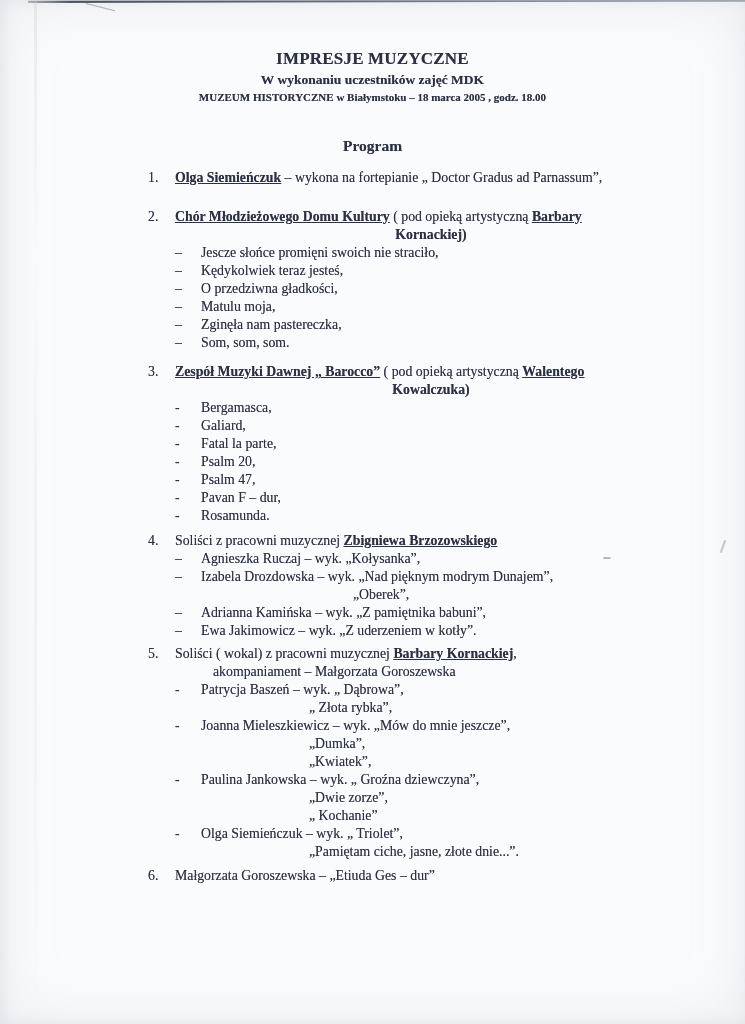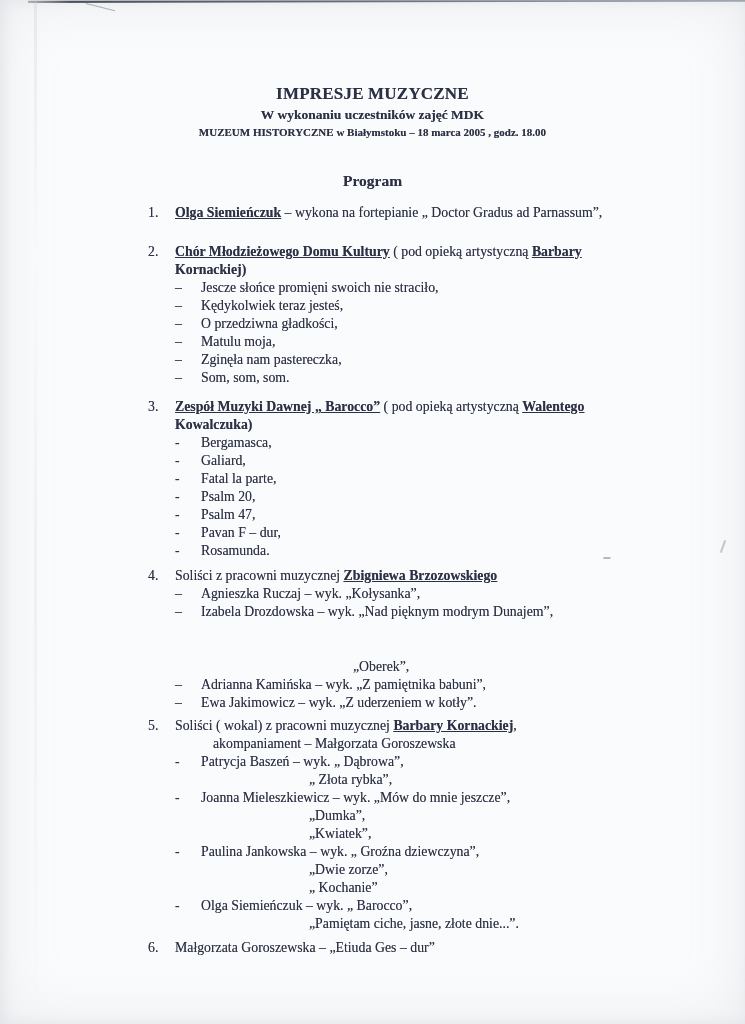--- a/index.html
+++ b/index.html
@@ -20,48 +20,48 @@
     clip-path:polygon(0 25%,100% 0,100% 55%,0 100%);opacity:.92;}
   .scan-hair{position:absolute;top:3px;left:86px;width:30px;height:1px;background:#868d98;
     transform:rotate(14deg);transform-origin:0 0;opacity:.65;}
   .edge-streak{position:absolute;left:34px;top:0;bottom:0;width:3px;opacity:.30;
     background:linear-gradient(#c2c7ce 0%,transparent 25%,#d5dae0 55%,transparent 100%);}
   .speck-a{position:absolute;left:602px;top:557px;width:7px;height:5px;
     border-top:2px solid rgba(110,118,140,.5);transform:skewX(-30deg);}
   .speck-b{position:absolute;left:722px;top:540px;width:2px;height:13px;
     background:rgba(130,138,155,.45);transform:rotate(20deg);}
   
-  header{padding-top:84px;text-align:center;}
+  header{padding-top:49px;text-align:center;}
   .title{font-size:17px;font-weight:bold;letter-spacing:.2px;}
   .subtitle{font-size:13.5px;font-weight:bold;margin-top:3px;}
   .venue{font-size:11px;font-weight:bold;margin-top:3px;}
   .program{font-size:15.5px;font-weight:bold;margin-top:34px;}
   
   .list{margin:0 0 0 148px;width:570px;font-size:13.8px;line-height:18px;}
   .item{display:flex;}
   .it1{margin-top:14px;}
   .it2{margin-top:21px;}
   .it3{margin-top:11px;}
   .it4{margin-top:7px;}
   .it5{margin-top:5px;}
   .it6{margin-top:6px;}
   .num{flex:none;width:27px;}
   .itext{width:512px;}
   .b{font-weight:bold;text-decoration:underline;}
-  .center2{text-align:left;font-weight:bold;}
+  .center2{text-align:center;font-weight:bold;}
   ul.sub{list-style:none;margin:0;padding:0;}
   .sub li{display:flex;}
   .dash{flex:none;width:26px;}
   .ptext{flex:1;}
   .s2{margin:2px 0 0 10px;}
   .s3{margin:2px 0 0 75px;}
   .s4{margin:2px 0 0 15px;}
   .s5{margin:1px 0 0 80px;}
   .sh5{margin-left:38px;font-family:Liberation Serif, serif;}
-  .it4 .cont{margin-left:152px;margin-top:37px;}
+  .it4 .cont{margin-left:152px;}
   .it5 .cont{margin-left:108px;}
 </style>
 </head>
 <body>
 
 <div class="page">
 
   <div class="scan-top"></div>
   <div class="scan-hair"></div>
   <div class="edge-streak"></div>
@@ -237,21 +237,21 @@
               <span class="dash">-</span>
               <div class="ptext">
                 <div class="pline">Paulina Jankowska – wyk. „ Groźna dziewczyna”,</div>
                 <div class="cont">„Dwie zorze”,</div>
                 <div class="cont">„ Kochanie”</div>
               </div>
             </li>
           <li>
               <span class="dash">-</span>
               <div class="ptext">
-                <div class="pline">Olga Siemieńczuk – wyk. „ Barocco”,</div>
+                <div class="pline">Olga Siemieńczuk – wyk. „ Triolet”,</div>
                 <div class="cont">„Pamiętam ciche, jasne, złote dnie...”.</div>
               </div>
             </li>
         </ul>
       </div>
     </div>
 
     <div class="item it6">
       <span class="num">6.</span>
       <div class="itext"><span>Małgorzata Goroszewska – „Etiuda Ges – dur”</span></div>

